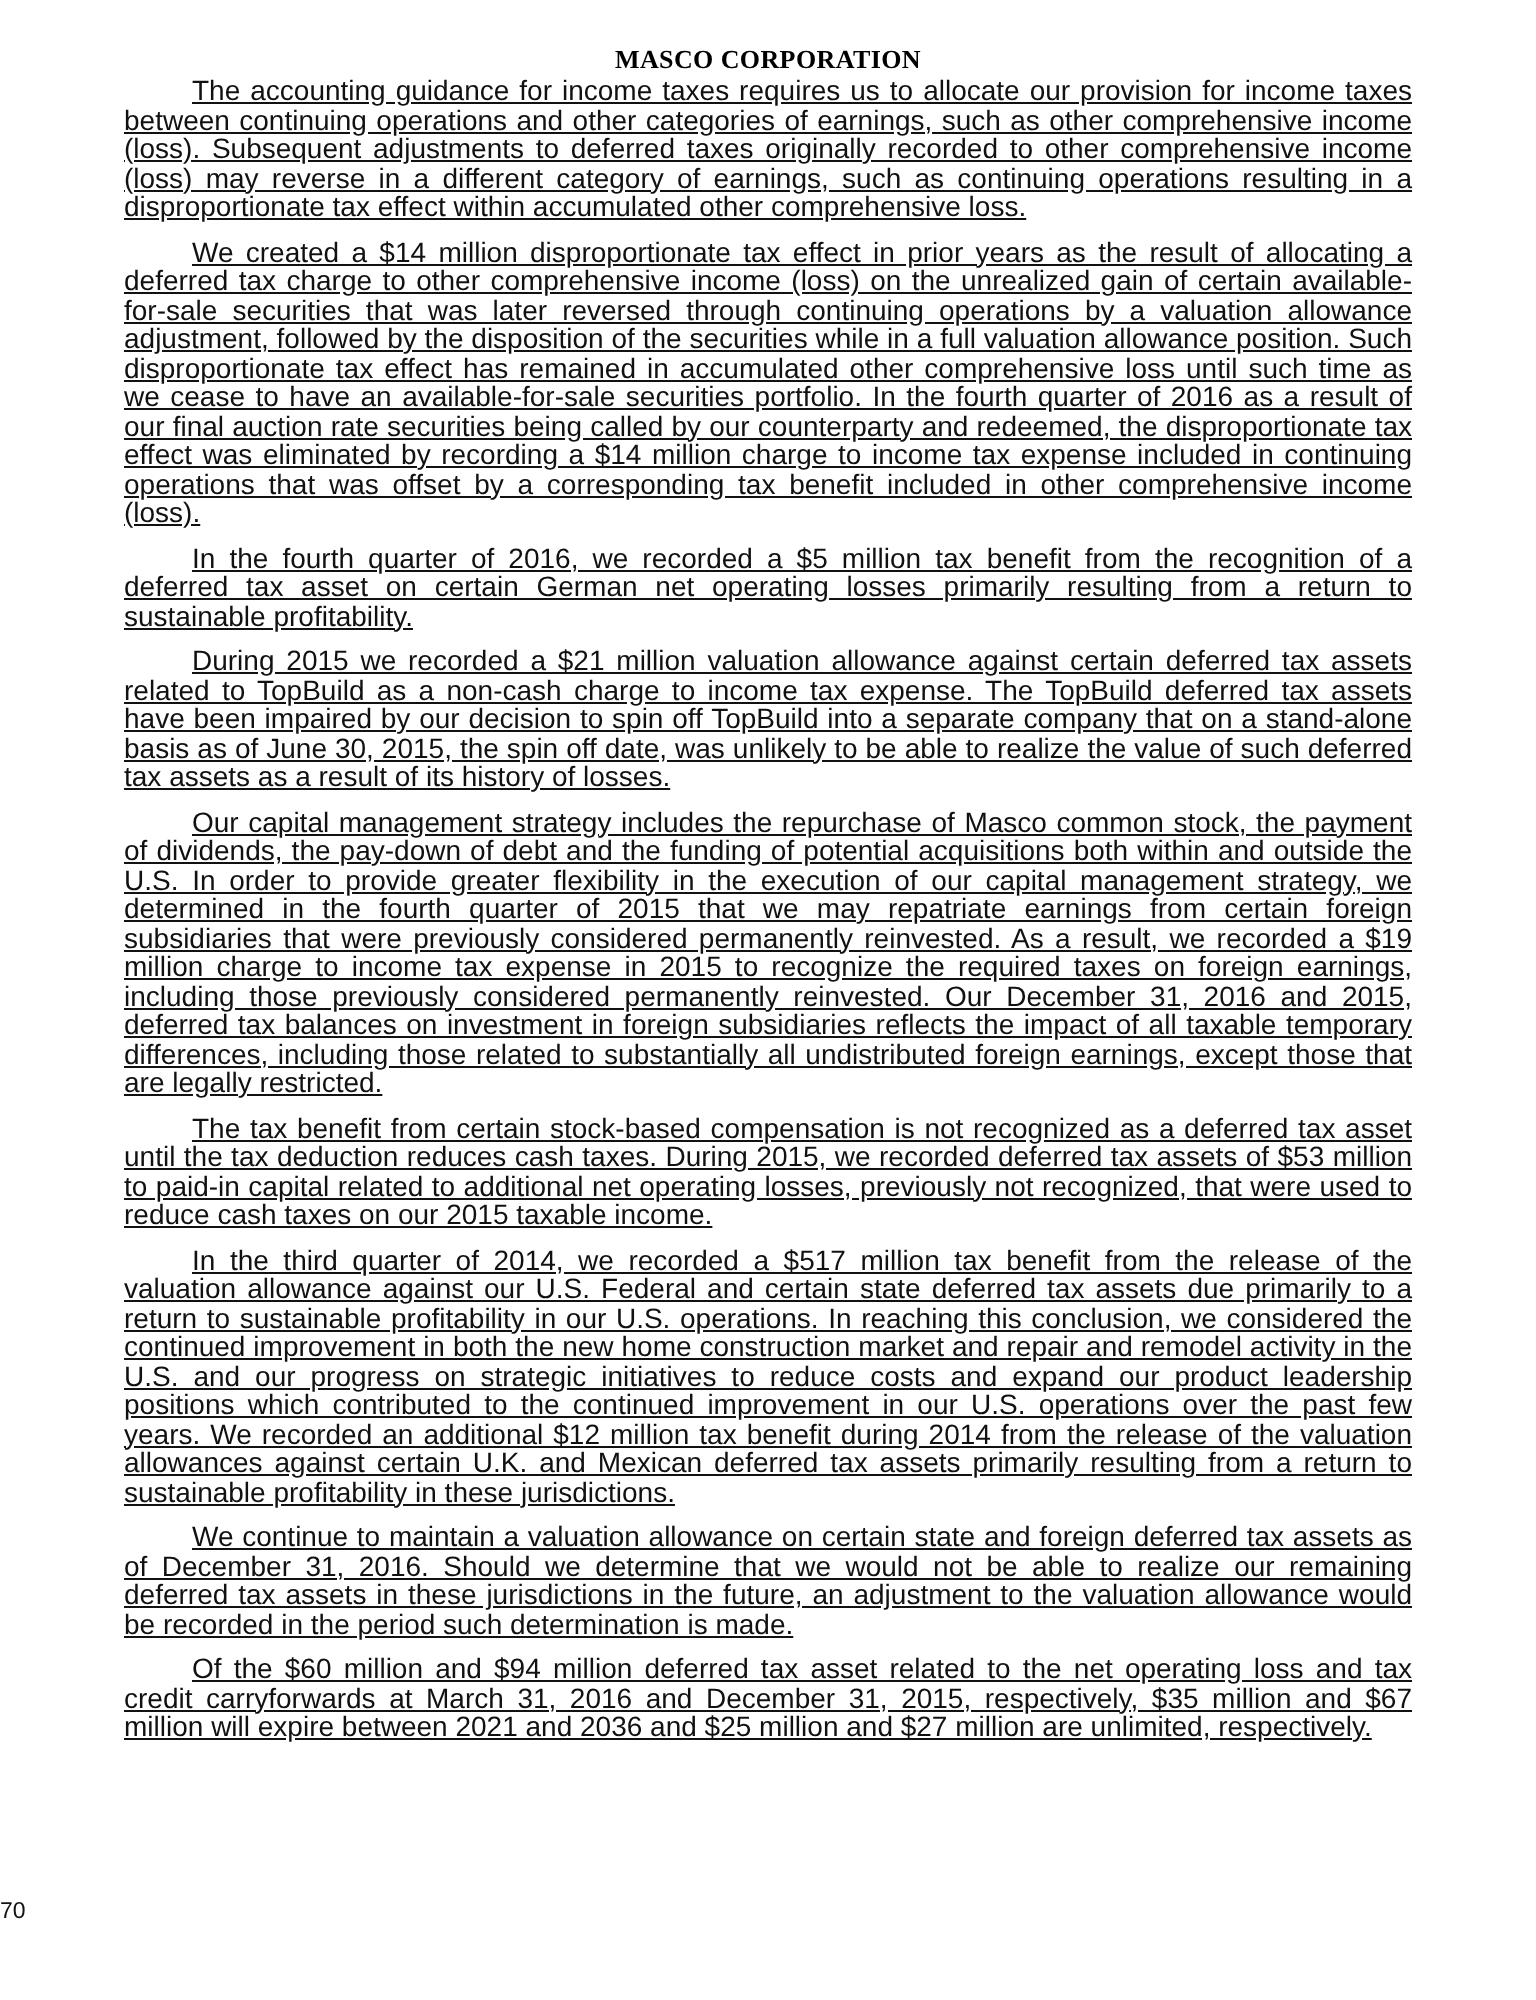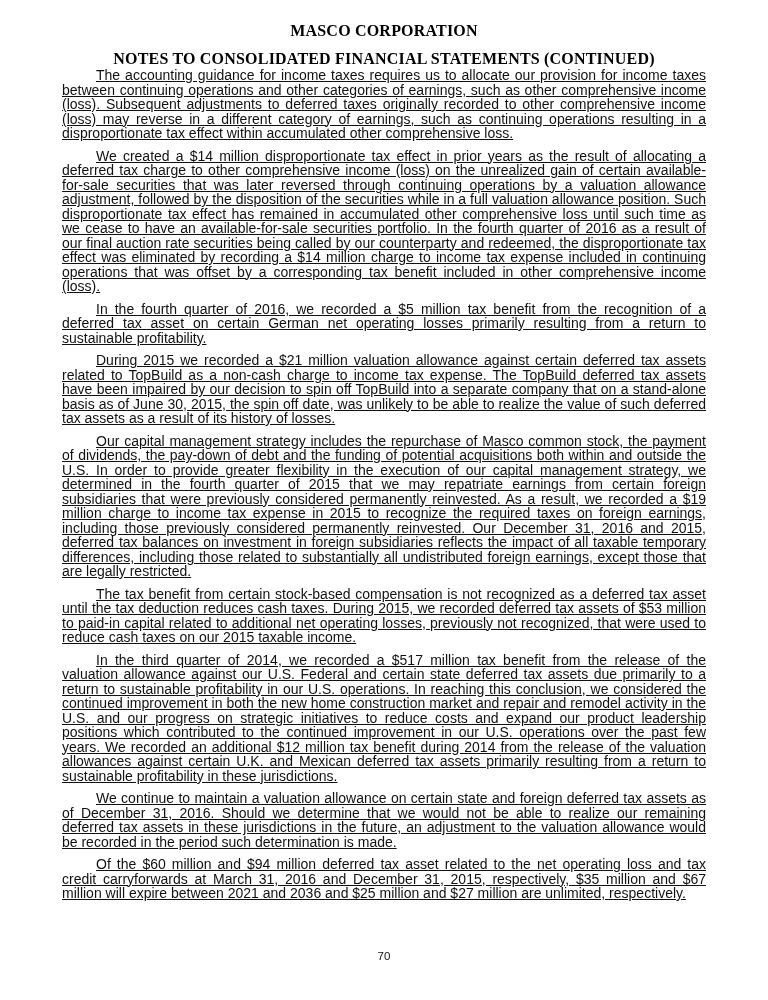--- a/index.html
+++ b/index.html
@@ -14,21 +14,21 @@
     margin: 0 auto;
     background: #ffffff;
     color: #000000;
     box-sizing: border-box;
     padding: 14px 62px 0 62px;
     overflow: hidden;
   }
   .doc-title, .doc-subtitle {
     font-family: "Liberation Serif", serif;
     font-weight: bold;
-    font-size: 16px;
+    font-size: 13px;
     text-align: center;
     margin: 0;
     letter-spacing: 0.2px;
   }
   .doc-title { padding-top: 8px; }
   .doc-subtitle { padding-top: 10px; }
   .section-heading {
     font-family: "Liberation Serif", serif;
     font-weight: bold;
     font-size: 12.5px;
@@ -45,32 +45,30 @@
     text-indent: 34px;
     margin: 0 0 8px 0;
     color: #111111;
     text-decoration: underline;
   }
   .page-footer {
     position: absolute;
     left: 0;
     bottom: 38px;
     width: 100%;
-    text-align: center;
     font-family: "Liberation Sans", sans-serif;
     font-size: 11.5px;
     color: #111111;
   }
 </style>
 </head>
 <body>
 
 <div class="page">
   <h1 class="doc-title">MASCO CORPORATION</h1>
-  <h2 class="doc-subtitle">NOTES TO CONSOLIDATED FINANCIAL STATEMENTS (CONTINUED)</h2>
 
   <div class="body-text">
     <p>The accounting guidance for income taxes requires us to allocate our provision for income taxes between continuing operations and other categories of earnings, such as other comprehensive income (loss).  Subsequent adjustments to deferred taxes originally recorded to other comprehensive income (loss) may reverse in a different category of earnings, such as continuing operations resulting in a disproportionate tax effect within accumulated other comprehensive loss.</p>
     <p>We created a $14 million disproportionate tax effect in prior years as the result of allocating a deferred tax charge to other comprehensive income (loss) on the unrealized gain of certain available-for-sale securities that was later reversed through continuing operations by a valuation allowance adjustment, followed by the disposition of the securities while in a full valuation allowance position.  Such disproportionate tax effect has remained in accumulated other comprehensive loss until such time as we cease to have an available-for-sale securities portfolio.  In the fourth quarter of 2016 as a result of our final auction rate securities being called by our counterparty and redeemed, the disproportionate tax effect was eliminated by recording a $14 million charge to income tax expense included in continuing operations that was offset by a corresponding tax benefit included in other comprehensive income (loss).</p>
     <p>In the fourth quarter of 2016, we recorded a $5 million tax benefit from the recognition of a deferred tax asset on certain German net operating losses primarily resulting from a return to sustainable profitability.</p>
     <p>During 2015 we recorded a $21 million valuation allowance against certain deferred tax assets related to TopBuild as a non-cash charge to income tax expense. The TopBuild deferred tax assets have been impaired by our decision to spin off TopBuild into a separate company that on a stand-alone basis as of June 30, 2015, the spin off date, was unlikely to be able to realize the value of such deferred tax assets as a result of its history of losses.</p>
     <p>Our capital management strategy includes the repurchase of Masco common stock, the payment of dividends, the pay-down of debt and the funding of potential acquisitions both within and outside the U.S. In order to provide greater flexibility in the execution of our capital management strategy, we determined in the fourth quarter of 2015 that we may repatriate earnings from certain foreign subsidiaries that were previously considered permanently reinvested. As a result, we recorded a $19 million charge to income tax expense in 2015 to recognize the required taxes on foreign earnings, including those previously considered permanently reinvested. Our December 31, 2016 and 2015, deferred tax balances on investment in foreign subsidiaries reflects the impact of all taxable temporary differences, including those related to substantially all undistributed foreign earnings, except those that are legally restricted.</p>
     <p>The tax benefit from certain stock-based compensation is not recognized as a deferred tax asset until the tax deduction reduces cash taxes. During 2015, we recorded deferred tax assets of $53 million to paid-in capital related to additional net operating losses, previously not recognized, that were used to reduce cash taxes on our 2015 taxable income.</p>
     <p>In the third quarter of 2014, we recorded a $517 million tax benefit from the release of the valuation allowance against our U.S. Federal and certain state deferred tax assets due primarily to a return to sustainable profitability in our U.S. operations. In reaching this conclusion, we considered the continued improvement in both the new home construction market and repair and remodel activity in the U.S. and our progress on strategic initiatives to reduce costs and expand our product leadership positions which contributed to the continued improvement in our U.S. operations over the past few years. We recorded an additional $12 million tax benefit during 2014 from the release of the valuation allowances against certain U.K. and Mexican deferred tax assets primarily resulting from a return to sustainable profitability in these jurisdictions.</p>
     <p>We continue to maintain a valuation allowance on certain state and foreign deferred tax assets as of December 31, 2016. Should we determine that we would not be able to realize our remaining deferred tax assets in these jurisdictions in the future, an adjustment to the valuation allowance would be recorded in the period such determination is made.</p>

